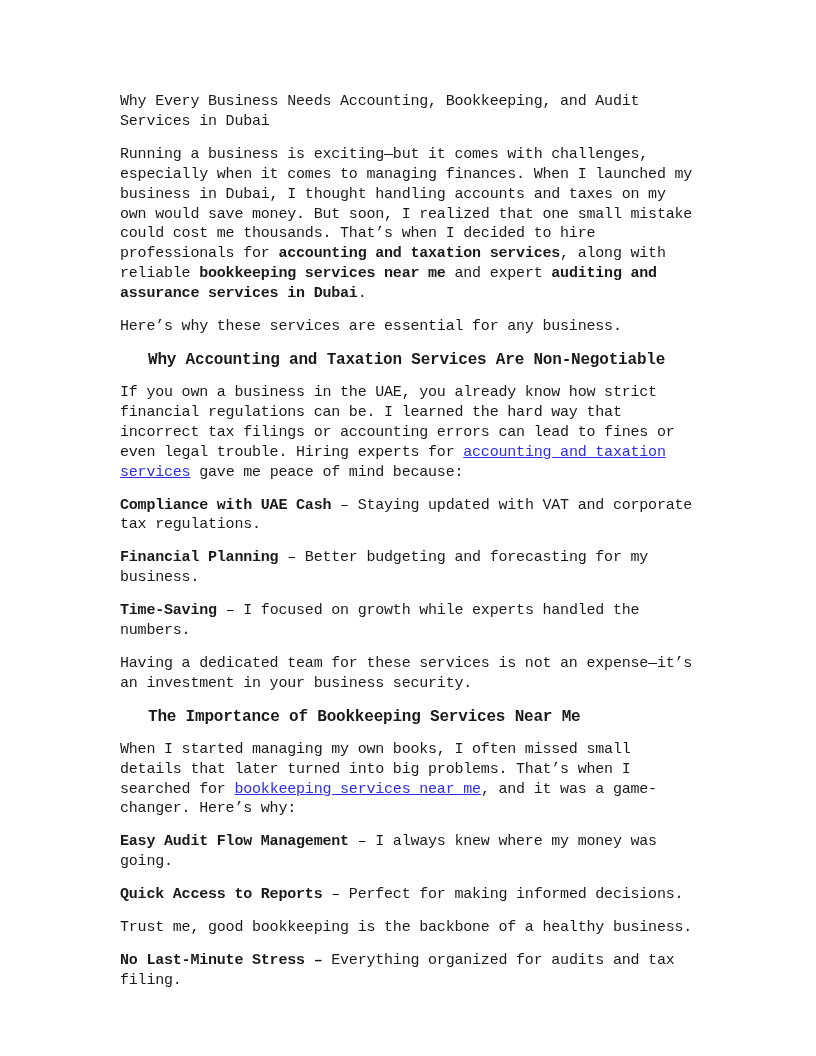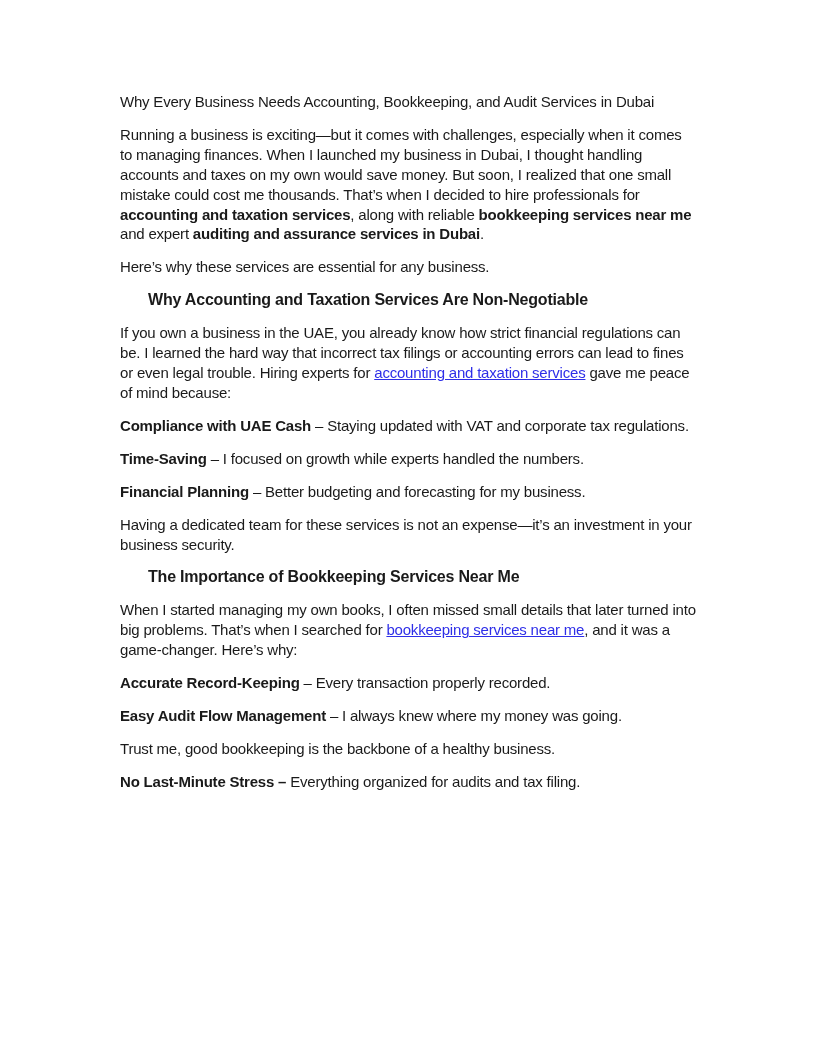--- a/index.html
+++ b/index.html
@@ -6,21 +6,21 @@
     margin: 0;
     padding: 0;
     background: #ffffff;
   }
   .page {
     position: relative;
     width: 816px;
     height: 1056px;
     background: #ffffff;
     overflow: hidden;
-    font-family: Liberation Sans, sans-serif;
+    font-family: Liberation Mono, monospace;
   }
   .content {
     position: absolute;
     left: 120px;
     top: 92px;
     width: 576px;
     color: #1a1a1a;
   }
   .block {
     margin: 0 0 13px 0;
@@ -52,23 +52,23 @@
 <body>
 
 <div class="page">
   <div class="content">
       <p class="block title"><span>Why Every Business Needs Accounting, Bookkeeping, and Audit Services in Dubai</span></p>
       <p class="block paragraph"><span>Running a business is exciting—but it comes with challenges, especially when it comes to managing finances. When I launched my business in Dubai, I thought handling accounts and taxes on my own would save money. But soon, I realized that one small mistake could cost me thousands. That’s when I decided to hire professionals for </span><strong>accounting and taxation services</strong><span>, along with reliable </span><strong>bookkeeping services near me</strong><span> and expert </span><strong>auditing and assurance services in Dubai</strong><span>.</span></p>
       <p class="block paragraph"><span>Here’s why these services are essential for any business.</span></p>
       <h2 class="block heading"><span>Why Accounting and Taxation Services Are Non-Negotiable</span></h2>
       <p class="block paragraph"><span>If you own a business in the UAE, you already know how strict financial regulations can be. I learned the hard way that incorrect tax filings or accounting errors can lead to fines or even legal trouble. Hiring experts for </span><a href="#">accounting and taxation services</a><span> gave me peace of mind because:</span></p>
       <p class="block item"><strong>Compliance with UAE Cash</strong><span> – Staying updated with VAT and corporate tax regulations.</span></p>
+      <p class="block item"><strong>Financial Planning</strong><span> – Better budgeting and forecasting for my business.</span></p>
       <p class="block item"><strong>Time-Saving</strong><span> – I focused on growth while experts handled the numbers.</span></p>
-      <p class="block item"><strong>Financial Planning</strong><span> – Better budgeting and forecasting for my business.</span></p>
       <p class="block paragraph"><span>Having a dedicated team for these services is not an expense—it’s an investment in your business security.</span></p>
       <h2 class="block heading"><span>The Importance of Bookkeeping Services Near Me</span></h2>
       <p class="block paragraph"><span>When I started managing my own books, I often missed small details that later turned into big problems. That’s when I searched for </span><a href="#">bookkeeping services near me</a><span>, and it was a game-changer. Here’s why:</span></p>
-      <p class="block item"><strong>Accurate Record-Keeping</strong><span> – Every transaction properly recorded.</span></p>
       <p class="block item"><strong>Easy Audit Flow Management</strong><span> – I always knew where my money was going.</span></p>
+      <p class="block item"><strong>Quick Access to Reports</strong><span> – Perfect for making informed decisions.</span></p>
       <p class="block paragraph"><span>Trust me, good bookkeeping is the backbone of a healthy business.</span></p>
       <p class="block item"><strong>No Last-Minute Stress –</strong><span> Everything organized for audits and tax filing.</span></p>
     </div>
 </div>
 
 </body></html>

